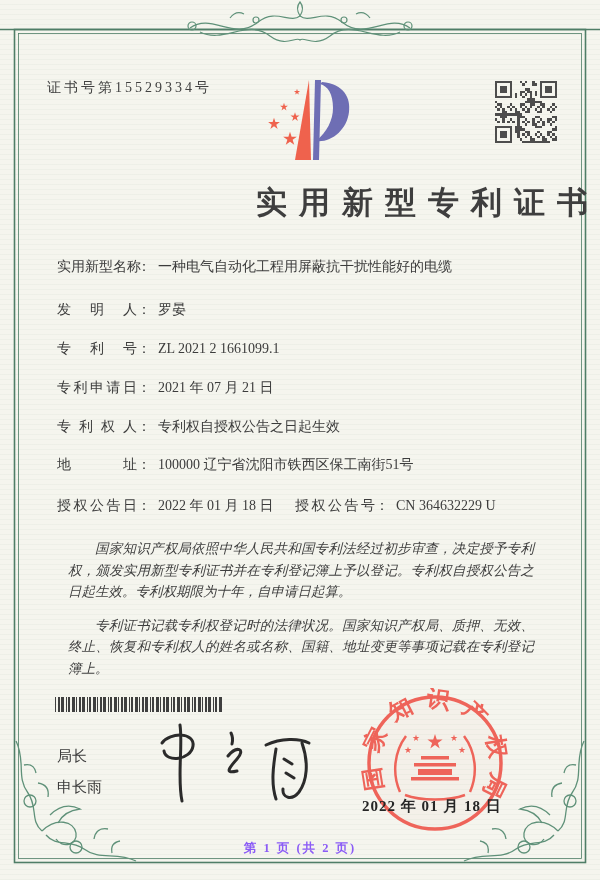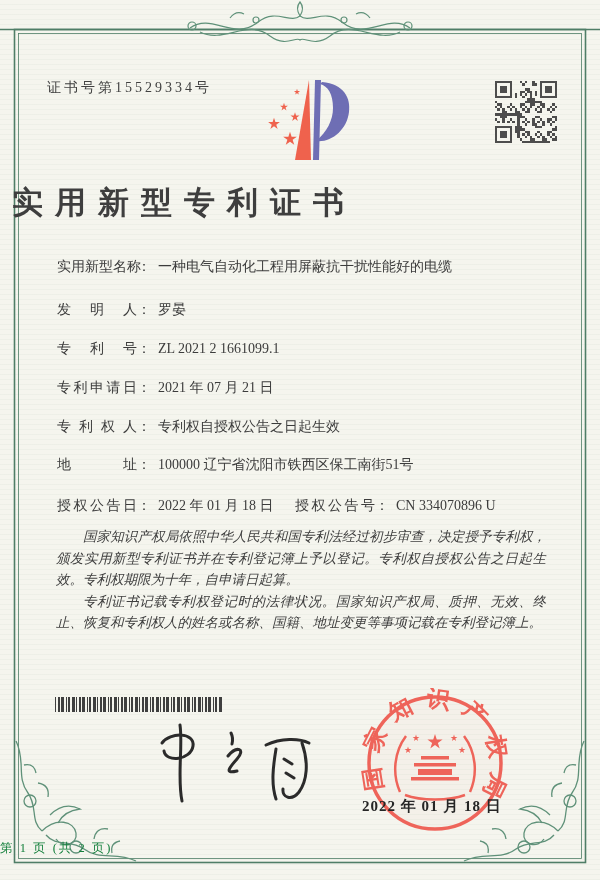--- a/index.html
+++ b/index.html
@@ -11,37 +11,37 @@
   }
   .page::before{
     content:"";position:absolute;inset:0;pointer-events:none;
     background:repeating-linear-gradient(0deg,
       rgba(110,150,125,0.055) 0px, rgba(110,150,125,0.055) 1px,
       transparent 1px, transparent 5px);
   }
   .abs{position:absolute;}
   .cert-no{left:47px;top:79px;font-size:14px;letter-spacing:3px;color:#414141;}
   .title{
-    left:0;top:182px;width:100%;text-align:left;
+    left:0;top:182px;width:100%;text-align:right;
     font-size:31px;font-weight:bold;color:#3e3e3e;
     letter-spacing:12px;text-indent:12px;
   }
   .field-row{left:57px;font-size:14px;white-space:nowrap;color:#3c3c3c;}
   .field-label{display:inline-flex;justify-content:space-between;width:80px;vertical-align:bottom;}
   .colon{display:inline-block;}
   .field-value{margin-left:7px;}
   .grant-no{position:absolute;left:238px;top:0;white-space:nowrap;}
   .paras{
     left:56px;top:526px;width:490px;font-size:13.5px;line-height:21.5px;
     font-style:italic;color:#3e3e3e;text-align:justify;
   }
-  .paras p{margin:0;text-indent:2em;}
+  .paras p{margin:12px;text-indent:2em;}
   .signoff{left:57px;top:741px;font-size:15px;color:#3a3a3a;line-height:31px;}
   .issue-date{left:362px;top:797px;font-size:15px;font-weight:bold;color:#262626;letter-spacing:1px;white-space:nowrap;}
-  .footer{left:0;top:840px;width:100%;font-size:12.5px;color:#15803d;letter-spacing:2px;}
+  .footer{left:0;top:840px;width:100%;text-align:center;font-size:12.5px;color:#8b5cf6;letter-spacing:2px;font-weight:bold;}
   svg{display:block;}
   .seal-wrap{left:360px;top:688px;opacity:0.88;}
 </style>
 </head>
 <body>
 
 <div class="page">
 
   <svg class="abs" width="600" height="880" viewBox="0 0 600 880" style="left:0;top:0;">
     <g stroke="#4f7e67" fill="none">
@@ -345,21 +345,21 @@
         <span>公</span>
         <span>告</span>
         <span>日</span>
       </span><span class="colon">：</span><span class="field-value">2022 年 01 月 18 日</span>
     <span class="grant-no"><span class="field-label">
           <span>授</span>
           <span>权</span>
           <span>公</span>
           <span>告</span>
           <span>号</span>
-        </span><span class="colon">：</span><span class="field-value">CN 334070896 U</span></span>
+        </span><span class="colon">：</span><span class="field-value">CN 364632229 U</span></span>
   </div>
 
   <div class="abs paras">
     <p>国家知识产权局依照中华人民共和国专利法经过初步审查，决定授予专利权，颁发实用新型专利证书并在专利登记簿上予以登记。专利权自授权公告之日起生效。专利权期限为十年，自申请日起算。</p>
     <p>专利证书记载专利权登记时的法律状况。国家知识产权局、质押、无效、终止、恢复和专利权人的姓名或名称、国籍、地址变更等事项记载在专利登记簿上。</p>
   </div>
 
   <svg class="abs" id="barcode" width="170" height="15" viewBox="0 0 170 15" style="left:55px;top:697px;" shape-rendering="crispEdges" fill="#3f3f3f">
       <rect x="0" y="0" width="1" height="15"></rect>
       <rect x="3" y="0" width="2" height="15"></rect>
@@ -404,20 +404,24 @@
       <rect x="139" y="0" width="2" height="15"></rect>
       <rect x="143" y="0" width="3" height="15"></rect>
       <rect x="147" y="0" width="1" height="15"></rect>
       <rect x="150" y="0" width="2" height="15"></rect>
       <rect x="153" y="0" width="3" height="15"></rect>
       <rect x="158" y="0" width="1" height="15"></rect>
       <rect x="160" y="0" width="2" height="15"></rect>
       <rect x="164" y="0" width="3" height="15"></rect>
     </svg>
 
+  <div class="abs signoff">
+    <div>局长</div>
+    <div>申长雨</div>
+  </div>
 
   <svg class="abs" width="180" height="88" viewBox="0 0 180 88" style="left:142px;top:720px;" fill="none" stroke="#2b2b2b" stroke-width="3" stroke-linecap="round">
     <path d="M38,5 C41,26 35,58 40,81"></path>
     <path d="M20,23 C28,12 53,12 51,26 C49,40 24,43 22,31"></path>
     <path d="M89,13 C91,17 91,20 90,24"></path>
     <path d="M86,36 C95,25 104,29 95,39 C86,49 83,54 95,51"></path>
     <path d="M124,25 C139,18 157,18 167,23"></path>
     <path d="M134,29 C131,47 129,64 134,79"></path>
     <path d="M160,23 C167,43 165,61 157,72 C150,81 140,78 141,69"></path>
     <path d="M142,39 l8,5 M144,53 l8,5"></path>

